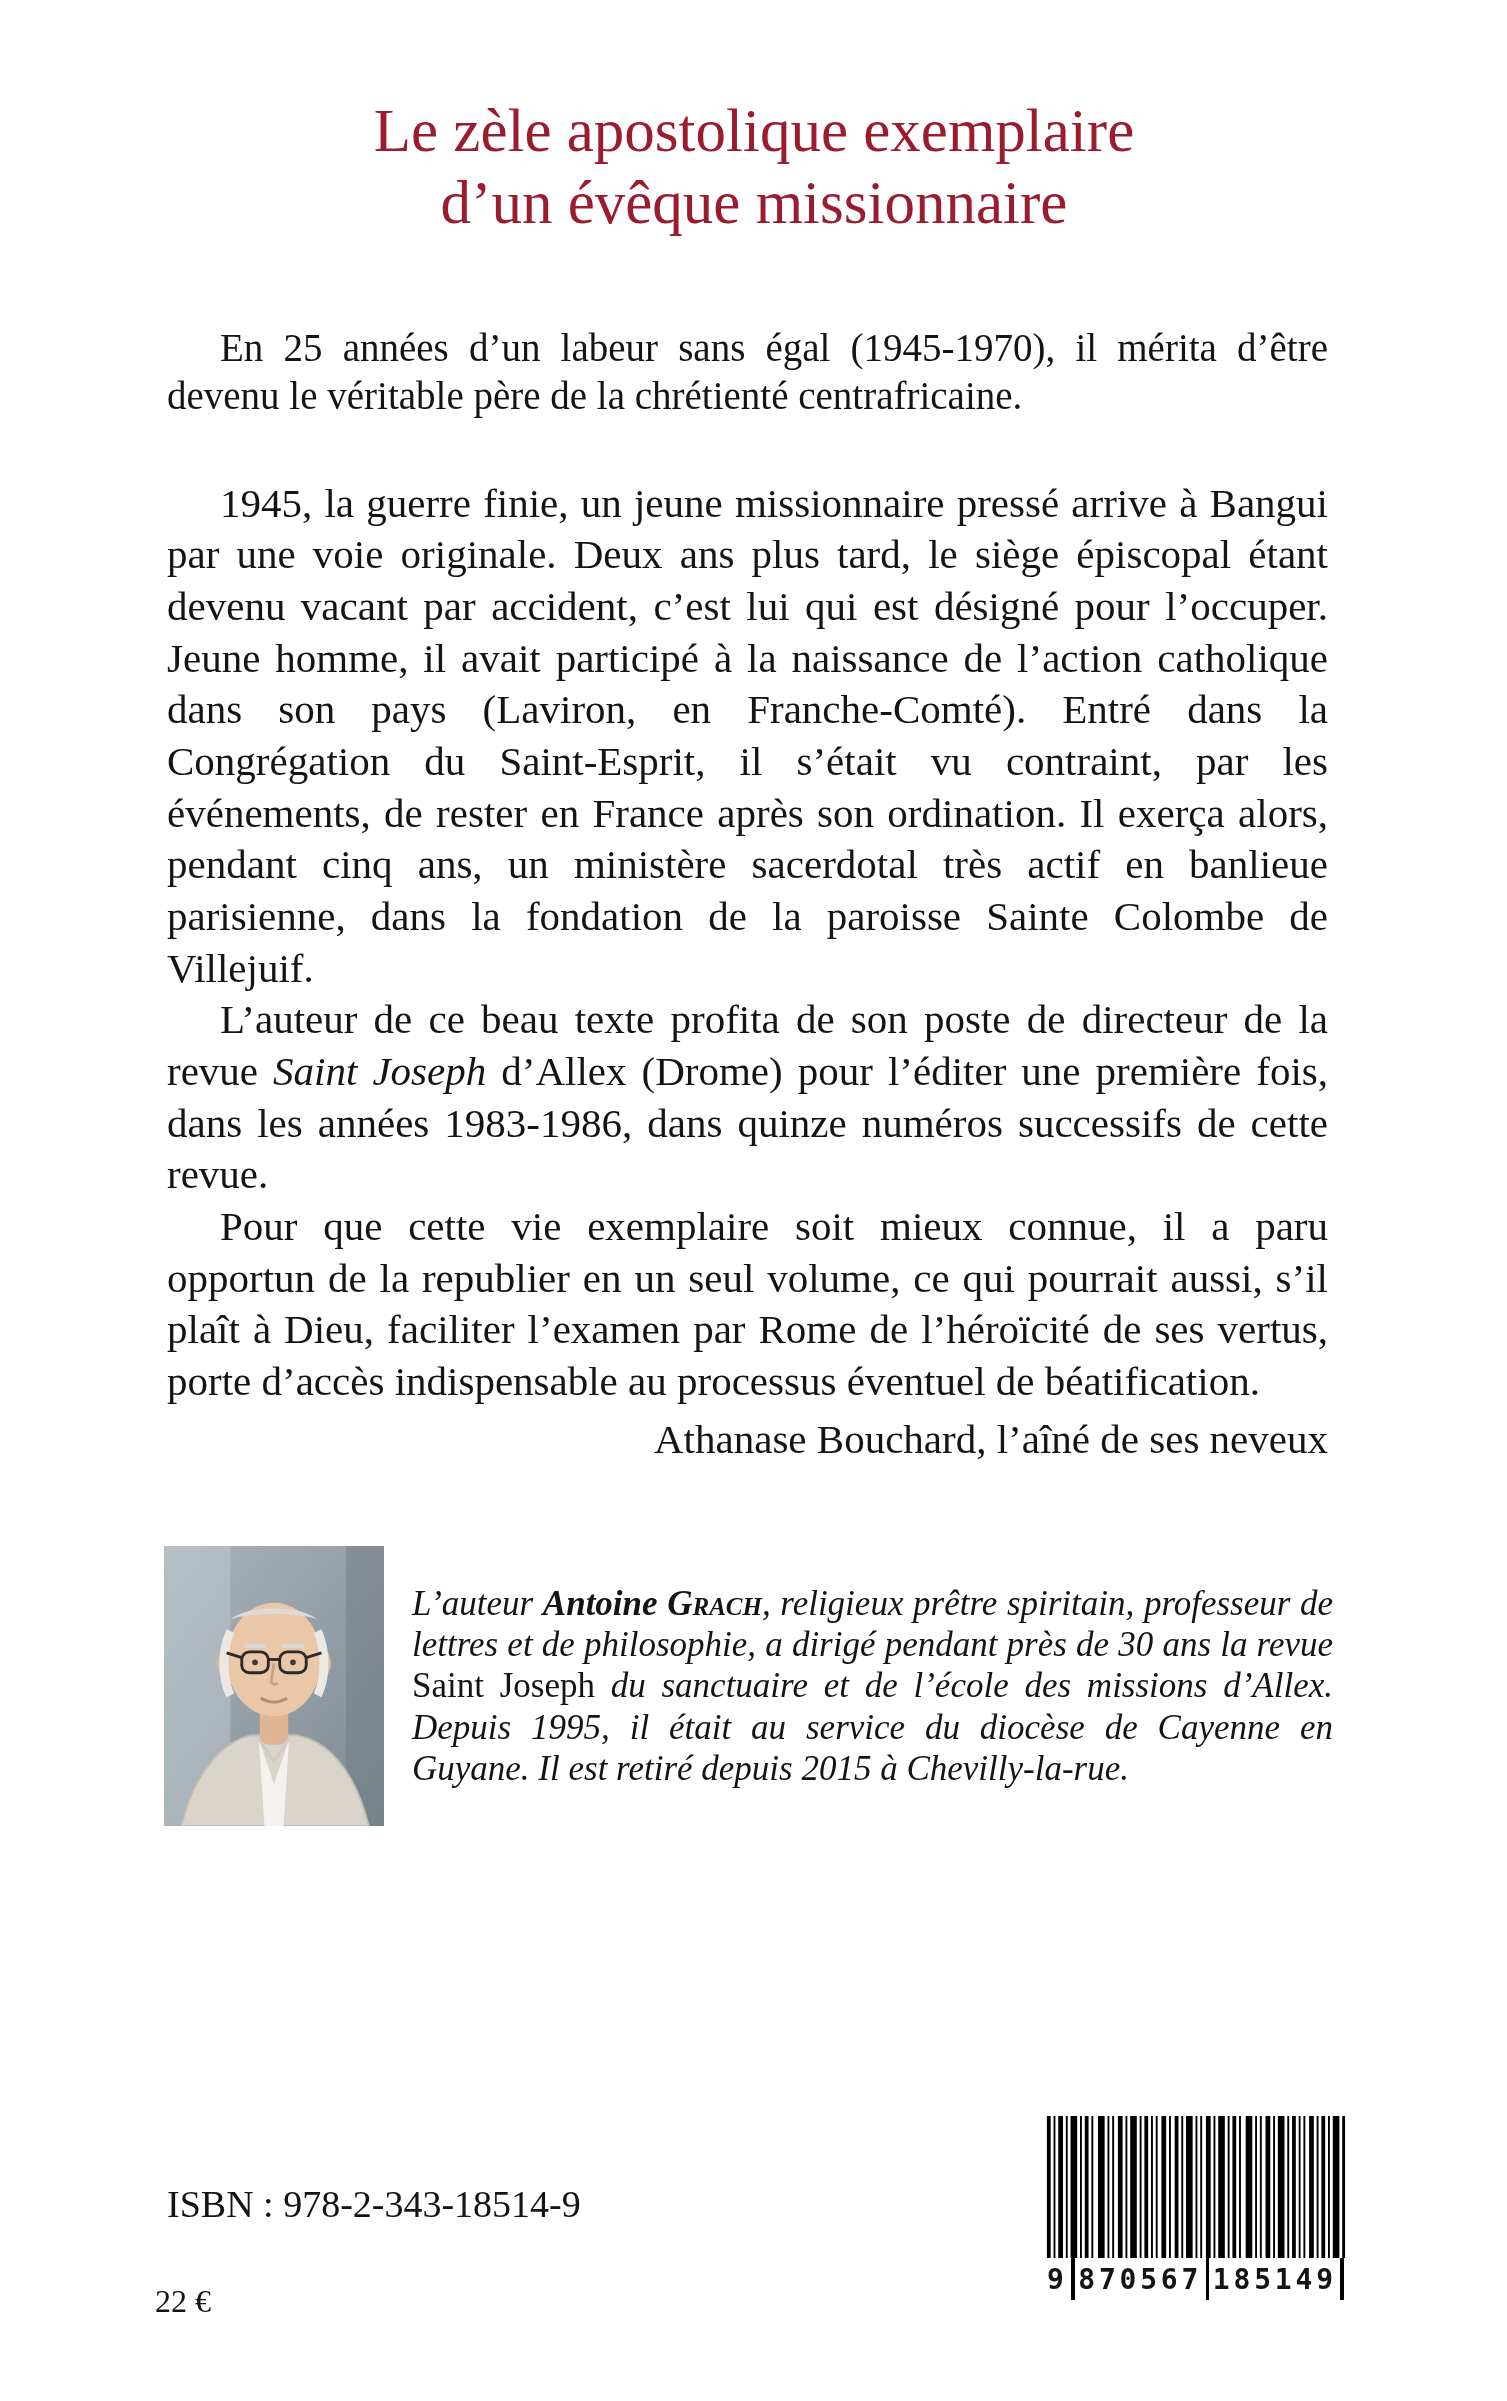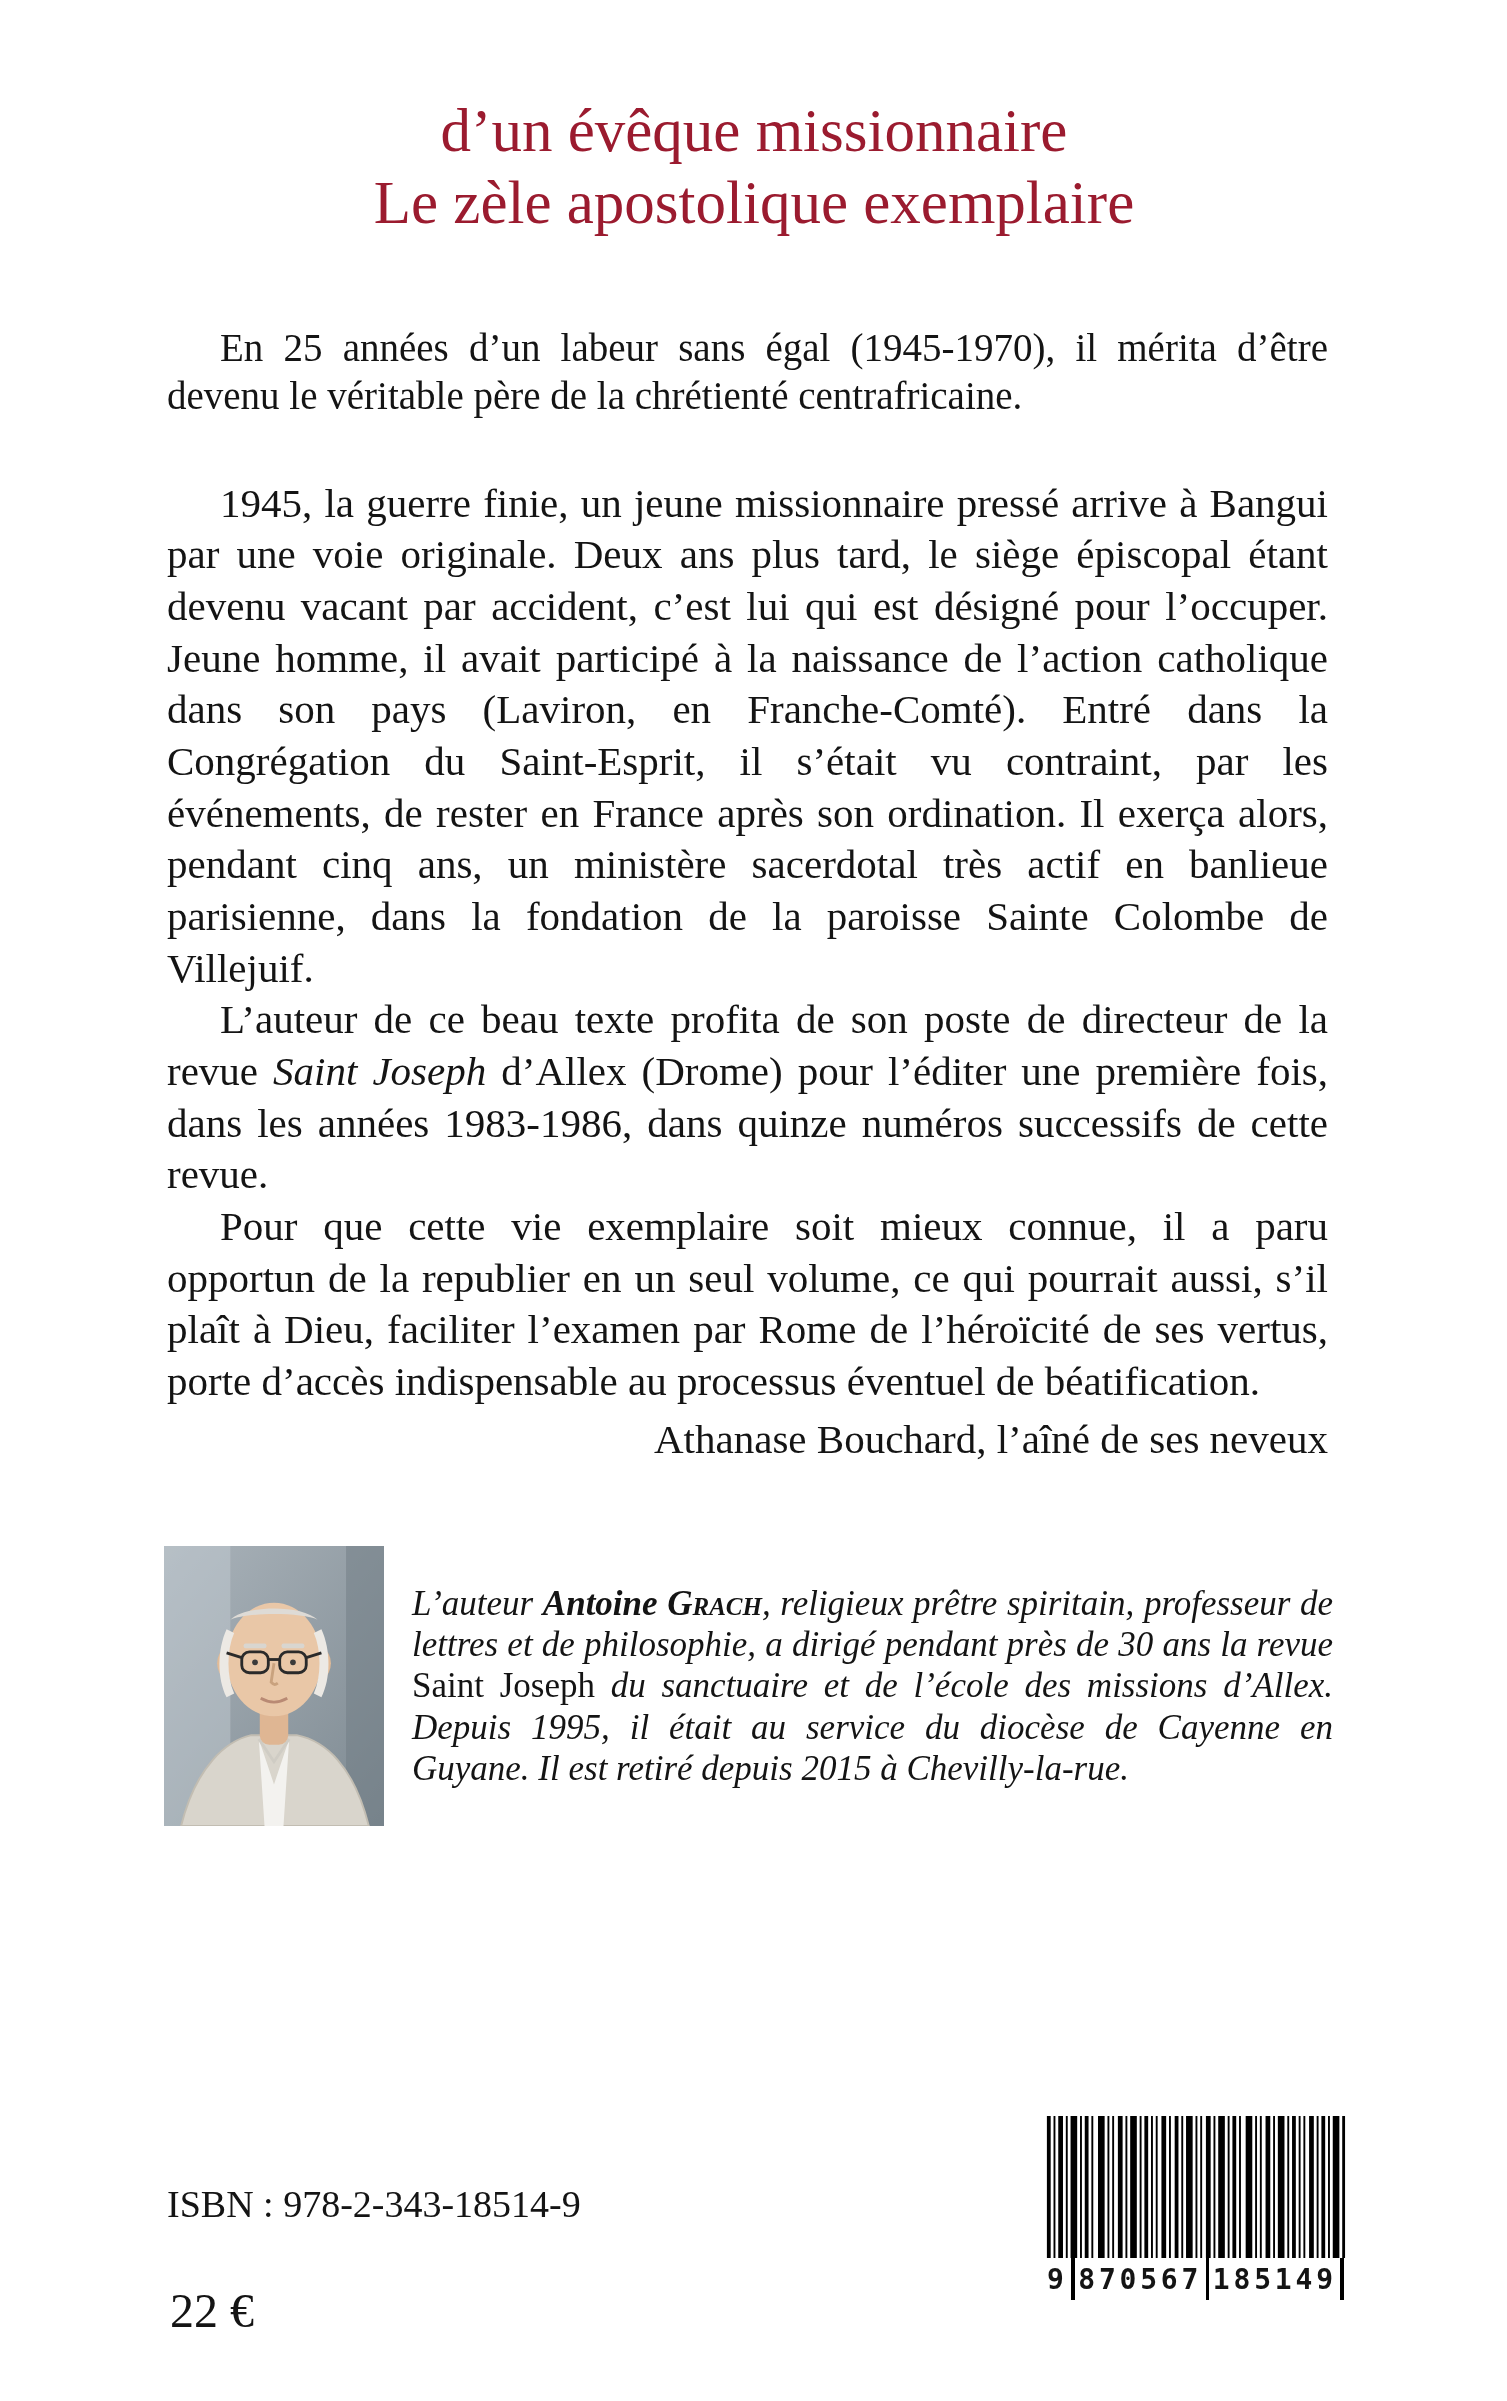--- a/index.html
+++ b/index.html
@@ -63,21 +63,21 @@
     line-height:1.18;
     text-align:justify;
     flex:1;
   }
   .bio-author { font-weight:bold; }
   .smallcaps { font-variant:small-caps; }
   .roman { font-style:normal; }
 
   
   .isbn { position:absolute; left:167px; top:2182px; font-size:38px;text-align:center; }
-  .price { position:absolute; left:170px; top:2283px; font-size:48px; }
+  .price { position:absolute; left:155px; top:2283px; font-size:32px; }
 
   .barcode { position:absolute; left:1045px; top:2116px; width:301px; }
   .barcode-bars svg { display:block; width:301px; height:142px; }
   .barcode-digits {
     display:flex;
     align-items:center;
     justify-content:space-between;
     height:42px;
     background:#ffffff;
     font-family:"DejaVu Sans Mono", monospace;
@@ -87,22 +87,22 @@
     padding:0 1.9px;
   }
   .guard { width:3.8px; height:42px; background:#000; flex:none; }
 </style>
 </head>
 <body>
 
 <div class="page">
 
   <div class="title">
+    <div>Le zèle apostolique exemplaire</div>
     <div>d’un évêque missionnaire</div>
-    <div>Le zèle apostolique exemplaire</div>
   </div>
 
   <div class="lead">En 25 années d’un labeur sans égal (1945-1970), il mérita d’être devenu le véritable père de la chrétienté centrafricaine.</div>
 
   <div class="body">
     <p>1945, la guerre finie, un jeune missionnaire pressé arrive à Bangui par une voie originale. Deux ans plus tard, le siège épiscopal étant devenu vacant par accident, c’est lui qui est désigné pour l’occuper. Jeune homme, il avait participé à la naissance de l’action catholique dans son pays (Laviron, en Franche-Comté). Entré dans la Congrégation du Saint-Esprit, il s’était vu contraint, par les événements, de rester en France après son ordination. Il exerça alors, pendant cinq ans, un ministère sacerdotal très actif en banlieue parisienne, dans la fondation de la paroisse Sainte Colombe de Villejuif.</p>
     <p><span>L’auteur de ce beau texte profita de son poste de directeur de la revue </span><span class="italic">Saint Joseph</span><span> d’Allex (Drome) pour l’éditer une première fois, dans les années 1983-1986, dans quinze numéros successifs de cette revue.</span></p>
     <p>Pour que cette vie exemplaire soit mieux connue, il a paru opportun de la republier en un seul volume, ce qui pourrait aussi, s’il plaît à Dieu, faciliter l’examen par Rome de l’héroïcité de ses vertus, porte d’accès indispensable au processus éventuel de béatification.</p>
   </div>
 

